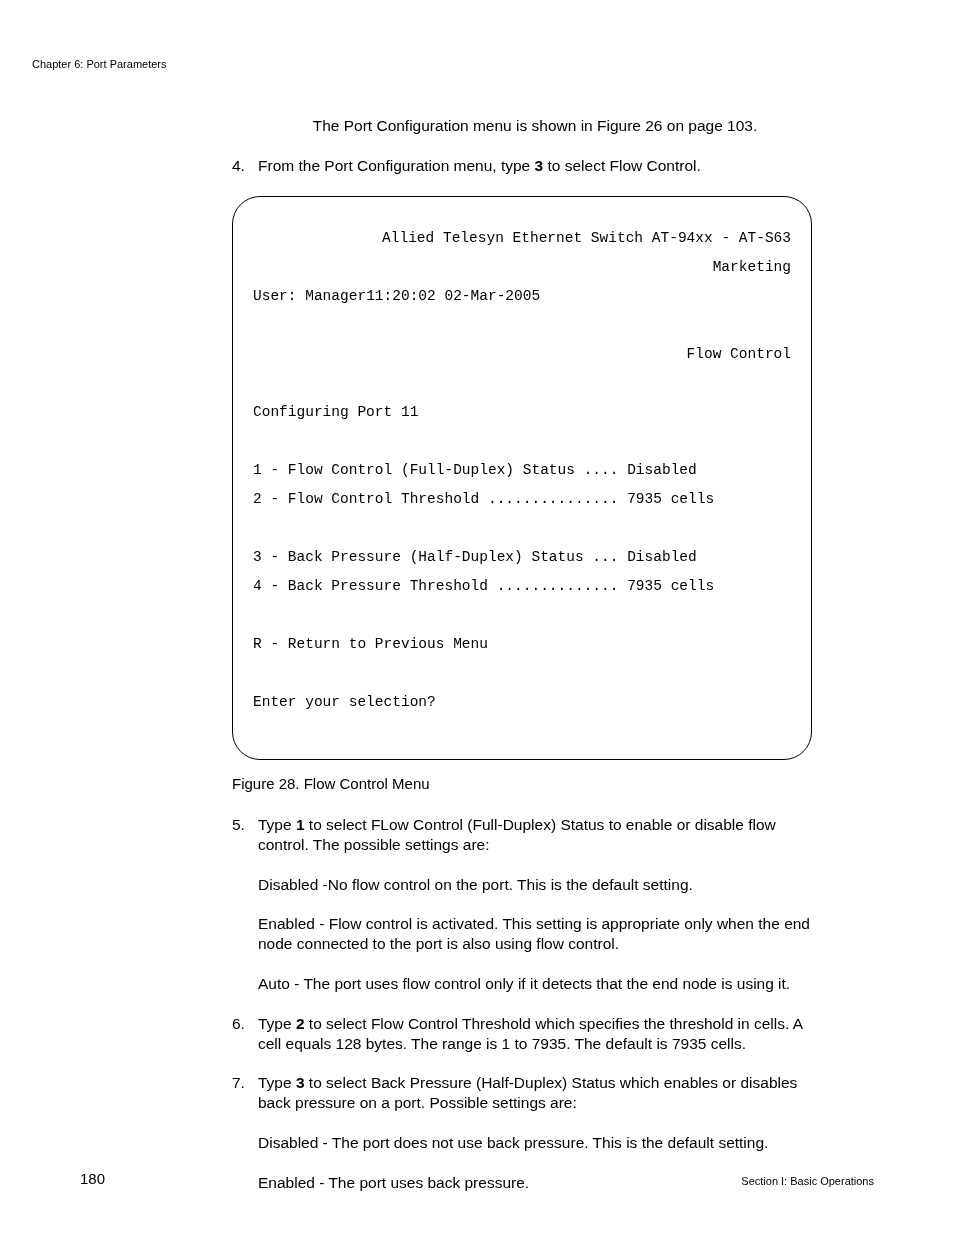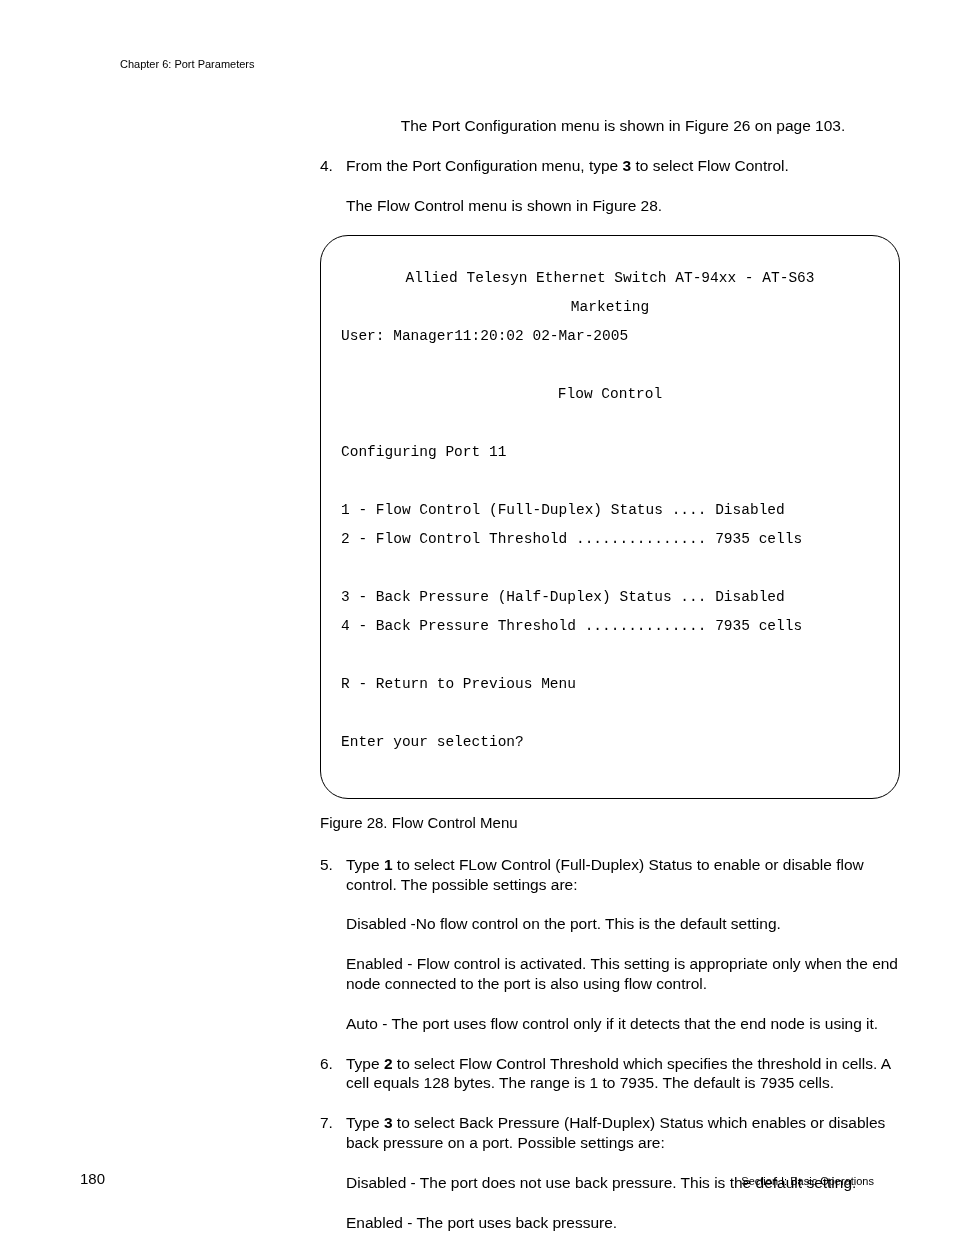--- a/index.html
+++ b/index.html
@@ -8,21 +8,21 @@
     padding: 0;
     background: #fff;
     font-family: Arial, Helvetica, sans-serif;
     color: #000;
   }
   .page {
     width: 954px;
     height: 1235px;
     position: relative;
     box-sizing: border-box;
-    padding: 58px 80px 0 120px;
+    padding: 58px 80px 0 32px;
   }
   .chapter-header {
     font-size: 11px;
   }
   .content {
     margin-left: 200px;
     margin-top: 46px;
     width: 580px;
     font-size: 15.5px;
     line-height: 1.28;
@@ -58,21 +58,21 @@
     line-height: 1.0;
     white-space: pre;
     border: 1.5px solid #000;
     border-radius: 28px;
     padding: 20px 20px 20px 20px;
     box-sizing: border-box;
     width: 580px;
     overflow: hidden;
   }
   .terminal .line { white-space: pre; }
-  .terminal .line.center { text-align: center; font-family: Liberation Mono, monospace; }
+  .terminal .line.center { text-align: right; font-family: Liberation Mono, monospace; }
   .terminal .split {
     display: flex;
   }
   .fig-caption {
     text-align: left;
     font-size: 15px;
     margin: 14px 0 22px 0;
   }
   .footer-left {
     position: absolute;
@@ -95,21 +95,20 @@
   <div class="chapter-header">Chapter 6: Port Parameters</div>
 
   <div class="content">
 
     <p class="para indent">The Port Configuration menu is shown in Figure 26 on page 103.</p>
 
     <div class="numitem">
       <div class="num">4.</div>
       <div class="body">
         <span>From the Port Configuration menu, type </span><b>3</b><span> to select Flow Control.</span>
-        <div class="sub">The Flow Control menu is shown in Figure 28.</div>
       </div>
     </div>
 
     <div class="term-wrap">
       <div class="terminal">
 <div class="line center">Allied Telesyn Ethernet Switch AT-94xx - AT-S63</div>
 <div class="line center">Marketing</div>
 <div class="split"><span>User: Manager</span><span>11:20:02 02-Mar-2005</span></div>
 <div class="line">&nbsp;</div>
 <div class="line center">Flow Control</div>

